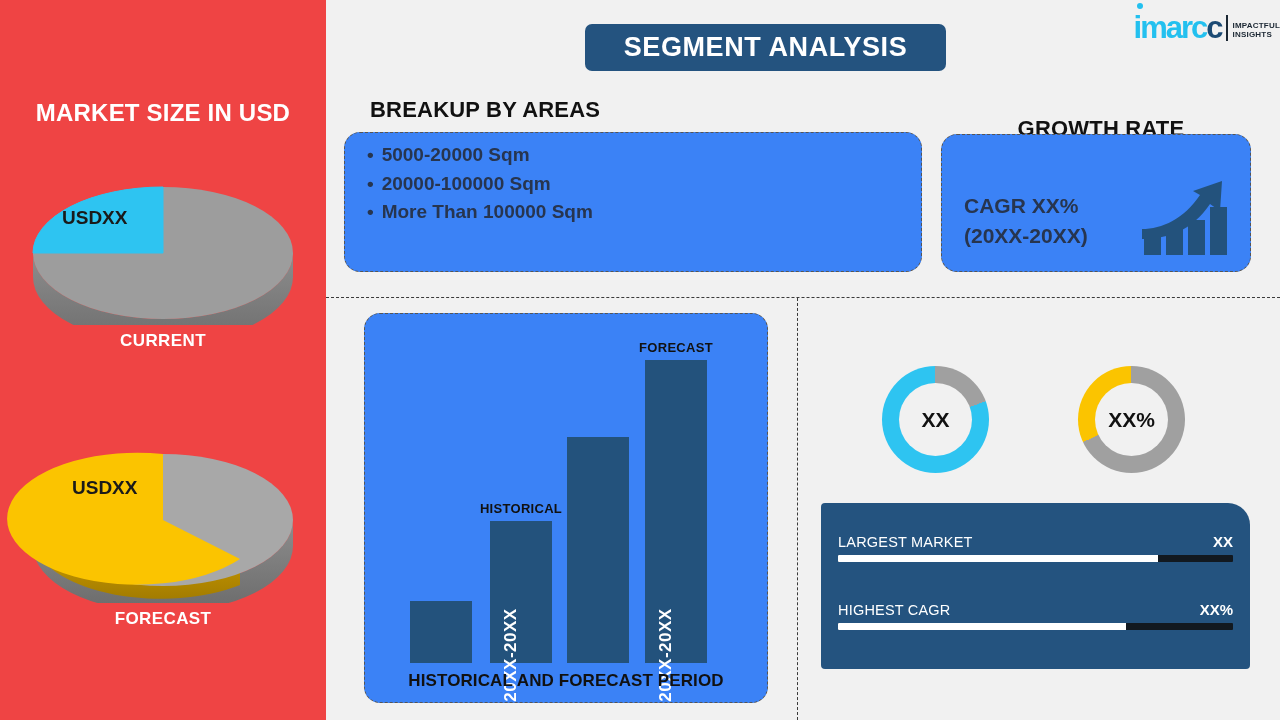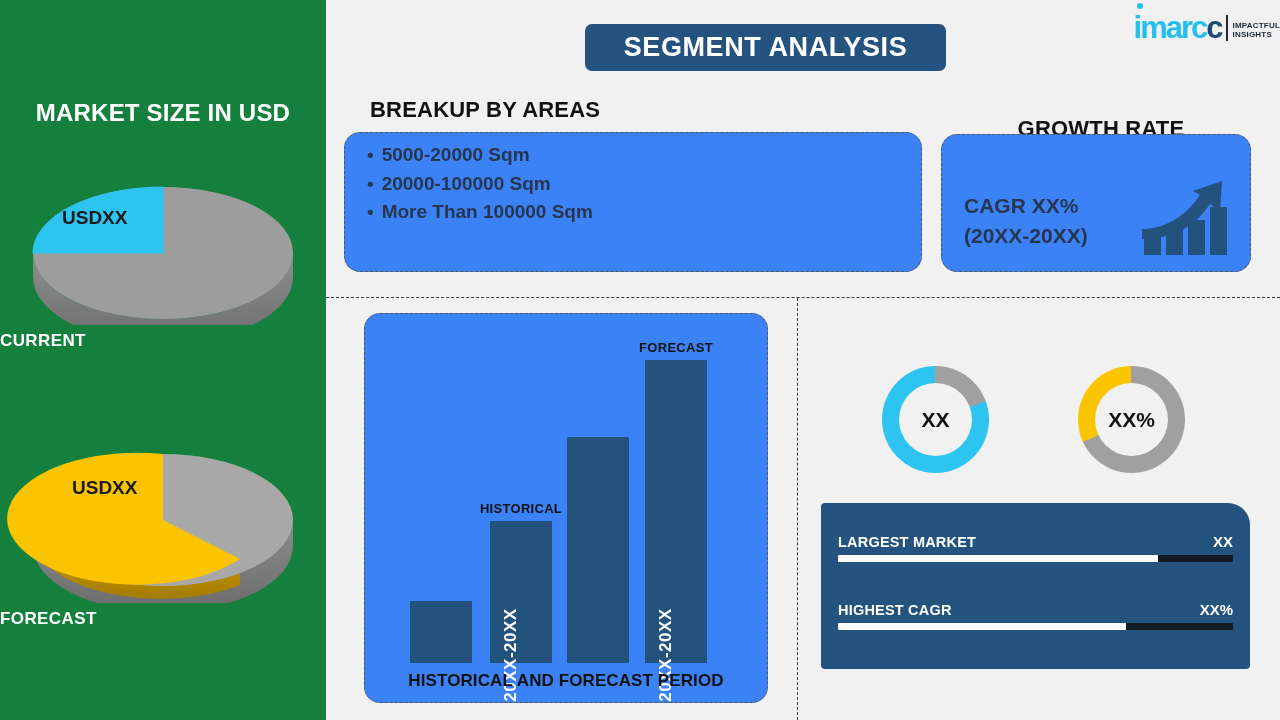--- a/index.html
+++ b/index.html
@@ -7,34 +7,34 @@
     width: 1280px; height: 720px;
     font-family: "Liberation Sans", sans-serif;
     background: #f0f0f0;
     overflow: hidden;
   }
   #root { position: relative; width: 1280px; height: 720px; background: #f1f1f1; }
 
   
   .left-panel {
     position: absolute; left: 0; top: 0; width: 326px; height: 720px;
-    background: #15803d;
+    background: #ef4444;
     padding-left: 24px;
   }
   .left-title {
     position: absolute; top: 99px; left: 0; width: 326px;
     text-align: center; color: #ffffff;
     font-size: 24px; font-weight: bold; letter-spacing: .2px;
   }
   .pie-wrap { position: absolute; left: 0; width: 326px; }
   .pie-wrap.current  { top: 150px; }
   .pie-wrap.forecast { top: 428px; }
   .pie-stage { position: relative; width: 326px; height: 175px; }
   .pie-caption {
-    text-align: left; color: #ffffff; font-size: 17px; font-weight: bold;
+    text-align: center; color: #ffffff; font-size: 17px; font-weight: bold;
     margin-top: 6px; letter-spacing: .4px;
   }
   .pie-label {
     position: absolute; z-index: 6;
     font-size: 19px; font-weight: bold; color: #1a1a1a;
   }
 
   
   .title-chip {
     position: absolute; left: 585px; top: 24px; width: 361px; height: 47px;
@@ -115,21 +115,21 @@
   .stats {
     position: absolute; left: 821px; top: 503px; width: 429px; height: 166px;
     background: #24537f; border-radius: 4px 22px 4px 4px;
   }
   .stat { position: absolute; left: 17px; width: 395px; }
   .stat.one { top: 25px; }
   .stat.two { top: 93px; }
   .stat-row { position: relative; height: 22px; }
   .stat-label {
     position: absolute; left: 0; bottom: 0;
-    color: #ffffff; font-size: 14.5px; font-weight: bold; letter-spacing: .2px;
+    color: #ffffff; font-size: 14.5px; font-weight: normal; letter-spacing: .2px;
   }
   .stat-value {
     position: absolute; right: 0; bottom: 0;
     color: #ffffff; font-size: 15px; font-weight: bold;
   }
   .stat-track {
     position: relative; margin-top: 5px; height: 7px;
     background: #121920; border-radius: 1px; overflow: hidden;
   }
   .stat-fill { position: absolute; left: 0; top: 0; height: 7px; background: #ffffff; }

